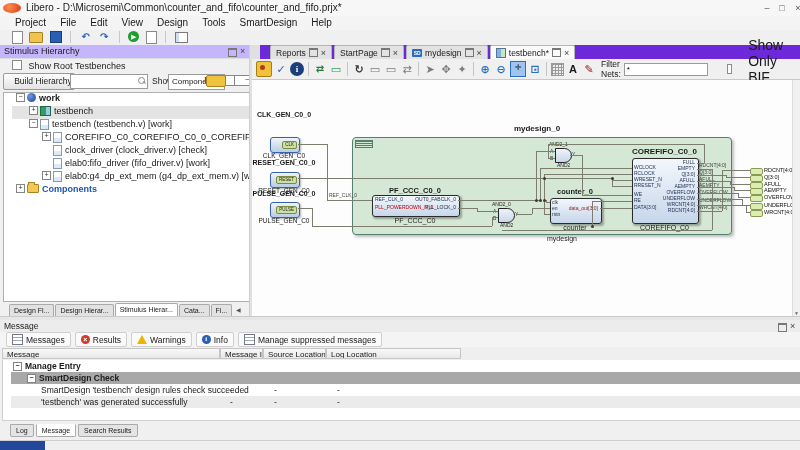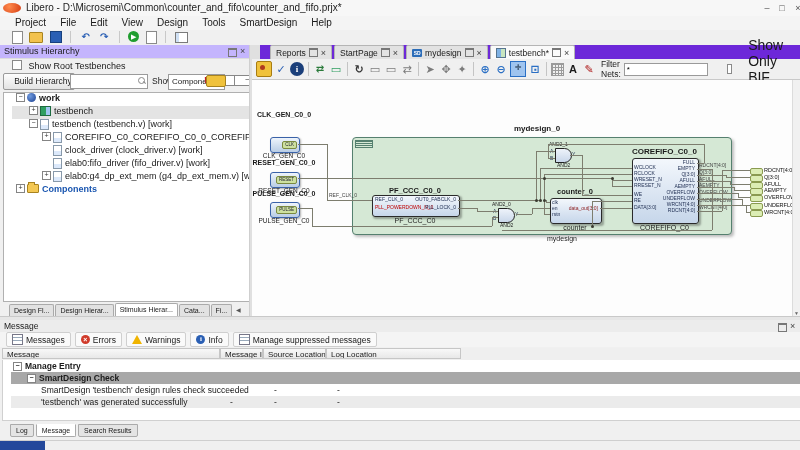--- a/index.html
+++ b/index.html
@@ -203,21 +203,21 @@
       <div class="trow">
         <span style="flex: 0 0 30px;"></span>
         <span class="exp">+</span>
         <span class="tic ic-file"></span>
         <span>COREFIFO_C0_COREFIFO_C0_0_COREFIFO (COREFIF...</span>
       </div>
       <div class="trow">
         <span style="flex: 0 0 30px;"></span>
         <span class="exp none">+</span>
         <span class="tic ic-file"></span>
-        <span>clock_driver (clock_driver.v) [work]</span>
+        <span>clock_driver (clock_driver.v) [check]</span>
       </div>
       <div class="trow">
         <span style="flex: 0 0 30px;"></span>
         <span class="exp none">+</span>
         <span class="tic ic-file"></span>
         <span>elab0:fifo_driver (fifo_driver.v) [work]</span>
       </div>
       <div class="trow">
         <span style="flex: 0 0 30px;"></span>
         <span class="exp">+</span>
@@ -459,21 +459,21 @@
     <span class="pin-ic" style="position:absolute;left:778px;top:3px;"></span>
     <span class="x-ic" style="position:absolute;left:790px;top:2px;">×</span>
   </div>
   <div id="msg-filterbar" class="abs">
       <span class="fitem">
         <span class="fi fi-msgs"></span>
         <span>Messages</span>
       </span>
       <span class="fitem">
         <span class="fi fi-err">×</span>
-        <span>Errors</span>
+        <span>Results</span>
       </span>
       <span class="fitem">
         <span class="fi fi-warn"></span>
         <span>Warnings</span>
       </span>
       <span class="fitem">
         <span class="fi fi-info">i</span>
         <span>Info</span>
       </span>
       <span class="fitem">

